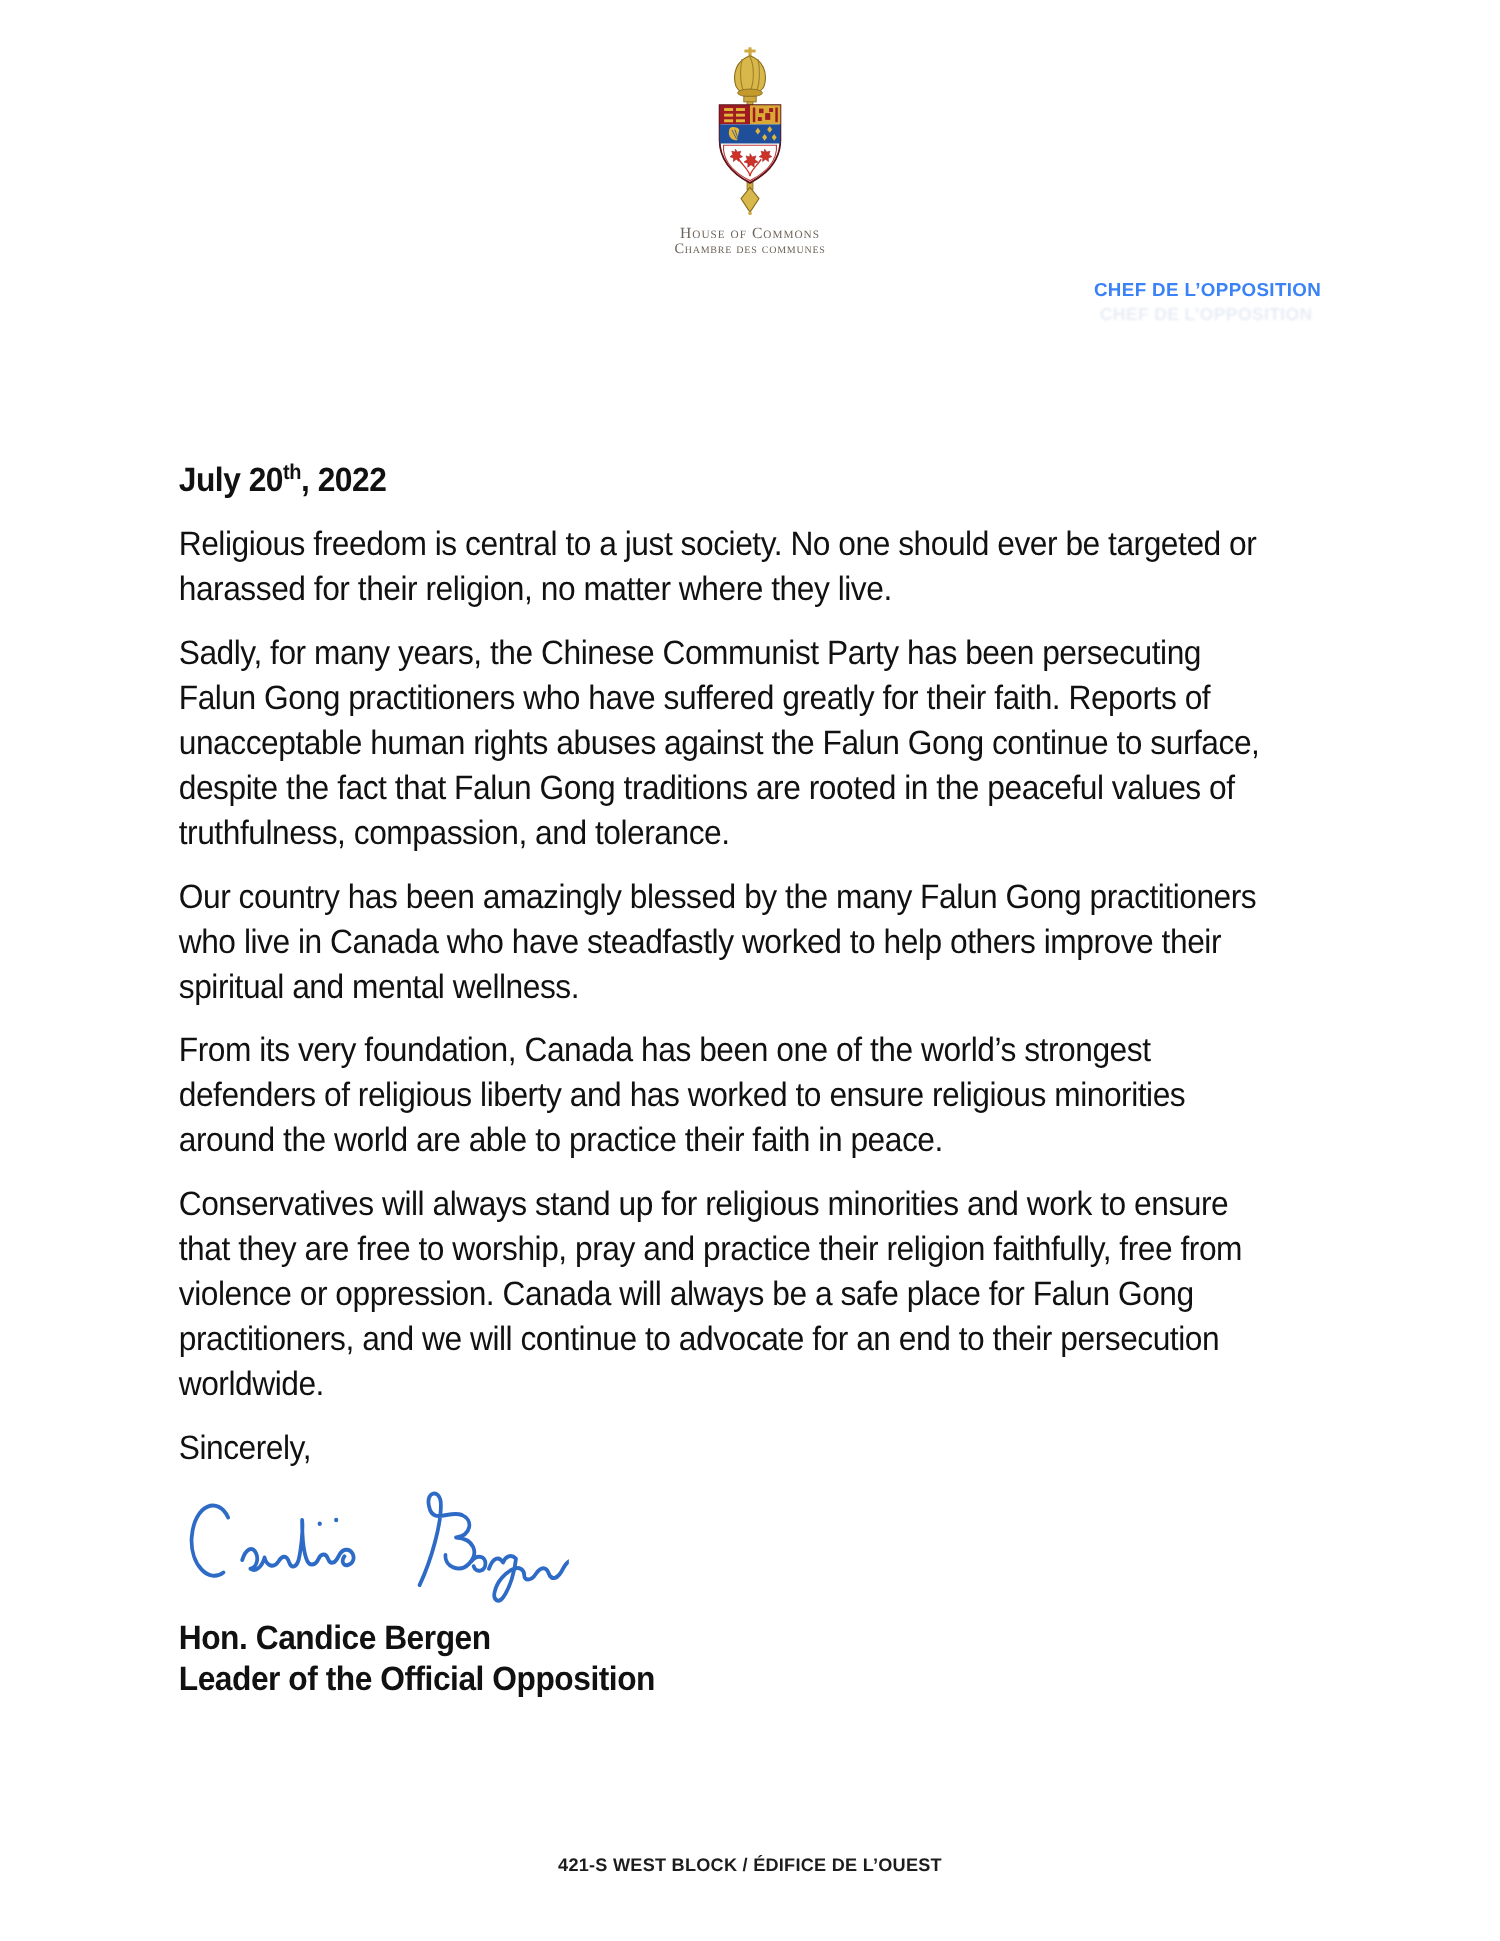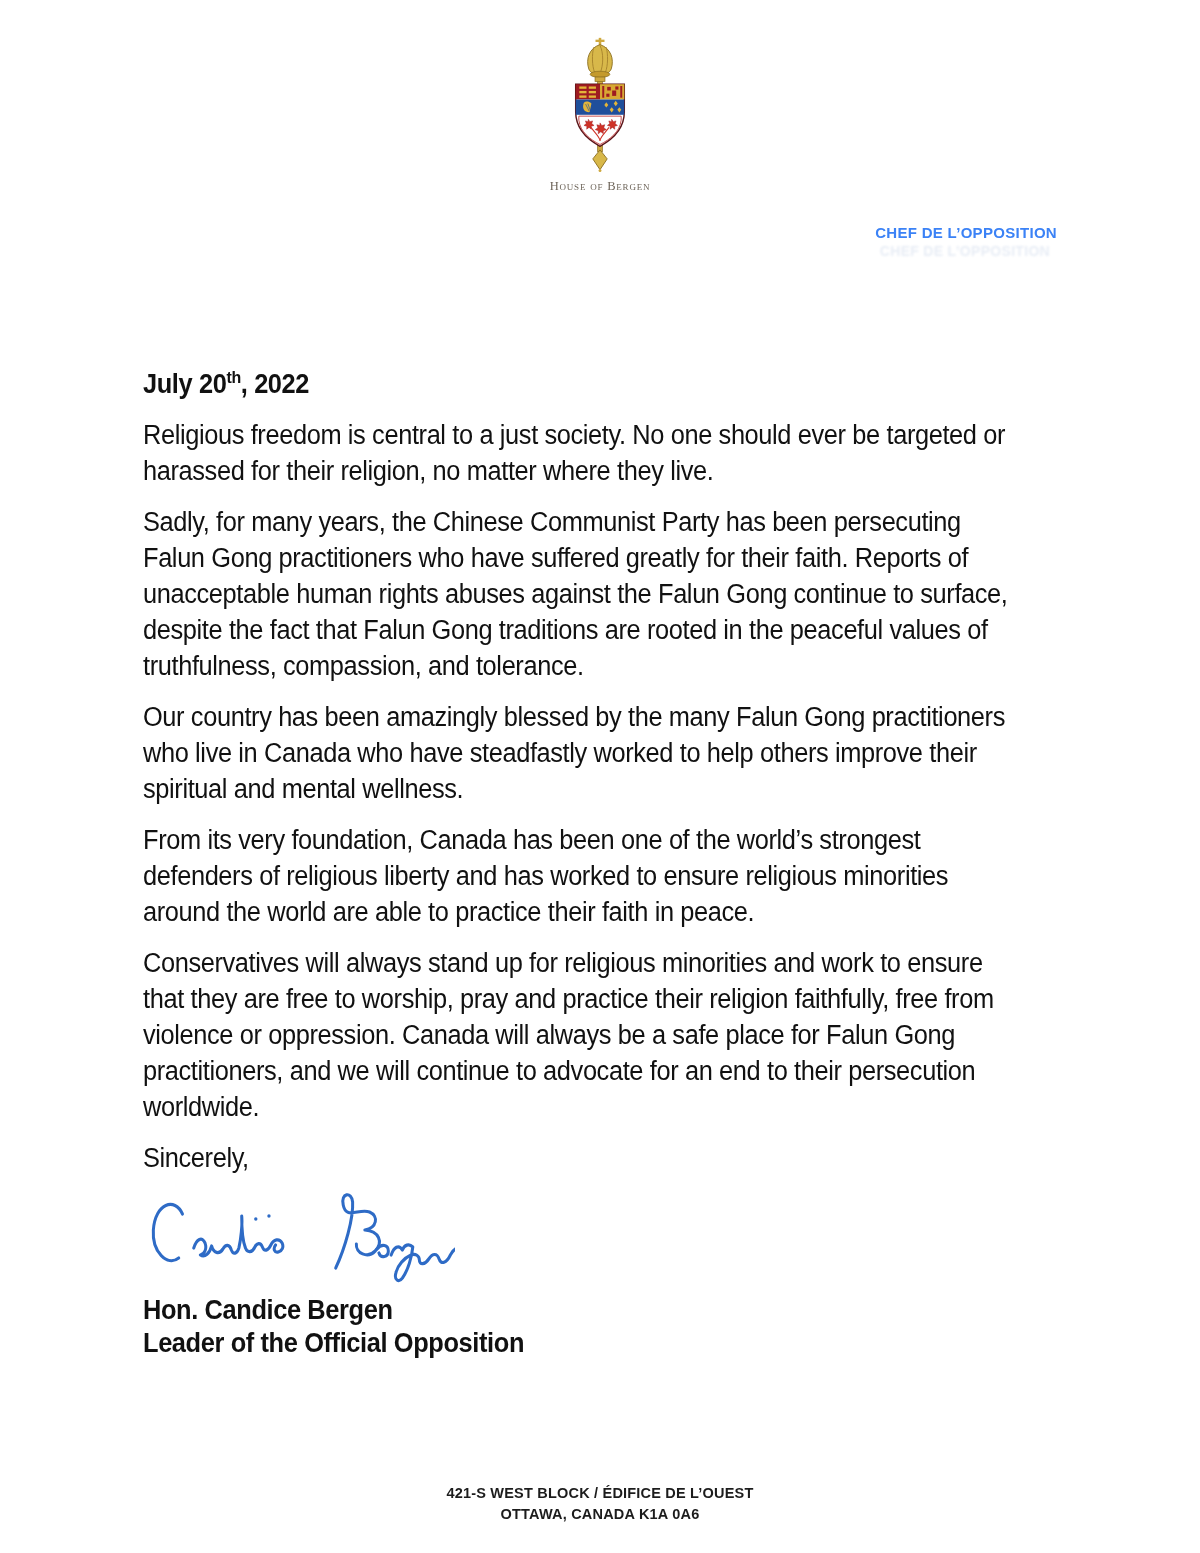--- a/index.html
+++ b/index.html
@@ -142,21 +142,22 @@
         <path d="M40,96 l2,2.9 3.3,-0.9 -1.1,3.3 2.9,2.2 -3.5,1.1 0.2,3.5 -2.9,-2.2 -2.9,2.2 0.2,-3.5 -3.5,-1.1 2.9,-2.2 -1.1,-3.3 3.3,0.9 Z"></path>
       </g>
       <path d="M30,101 C35,108 40,112 40,116 M50,101 C45,108 40,112 40,116" fill="none" stroke="#cf3227" stroke-width="1.2"></path>
 
       <path d="M40,126 L48,136 L40,148 L32,136 Z" fill="#d8b84a" stroke="#8a6d1f" stroke-width="1"></path>
       <circle cx="40" cy="149" r="1.6" fill="#cfa93f"></circle>
     </svg>
   </div>
 
   <div class="crest-caption">
-    <div class="cap1">House of Bergen</div>
+    <div class="cap1">House of Commons</div>
+    <div class="cap2">Chambre des communes</div>
   </div>
 
   <div class="chef-label">CHEF DE L’OPPOSITION</div>
   <div class="chef-ghost">CHEF DE L’OPPOSITION</div>
 
   <div class="header-names">
   </div>
 
   <div class="body-col">
     <div class="date-line">
@@ -200,16 +201,15 @@
     </svg>
 
     <div class="signer-block">
       <div>Hon. Candice Bergen</div>
       <div>Leader of the Official Opposition</div>
     </div>
   </div>
 
   <div class="page-footer">
     <div>421-S WEST BLOCK / ÉDIFICE DE L’OUEST</div>
-    <div>OTTAWA, CANADA K1A 0A6</div>
   </div>
 
 </div>
 
 </body></html>

